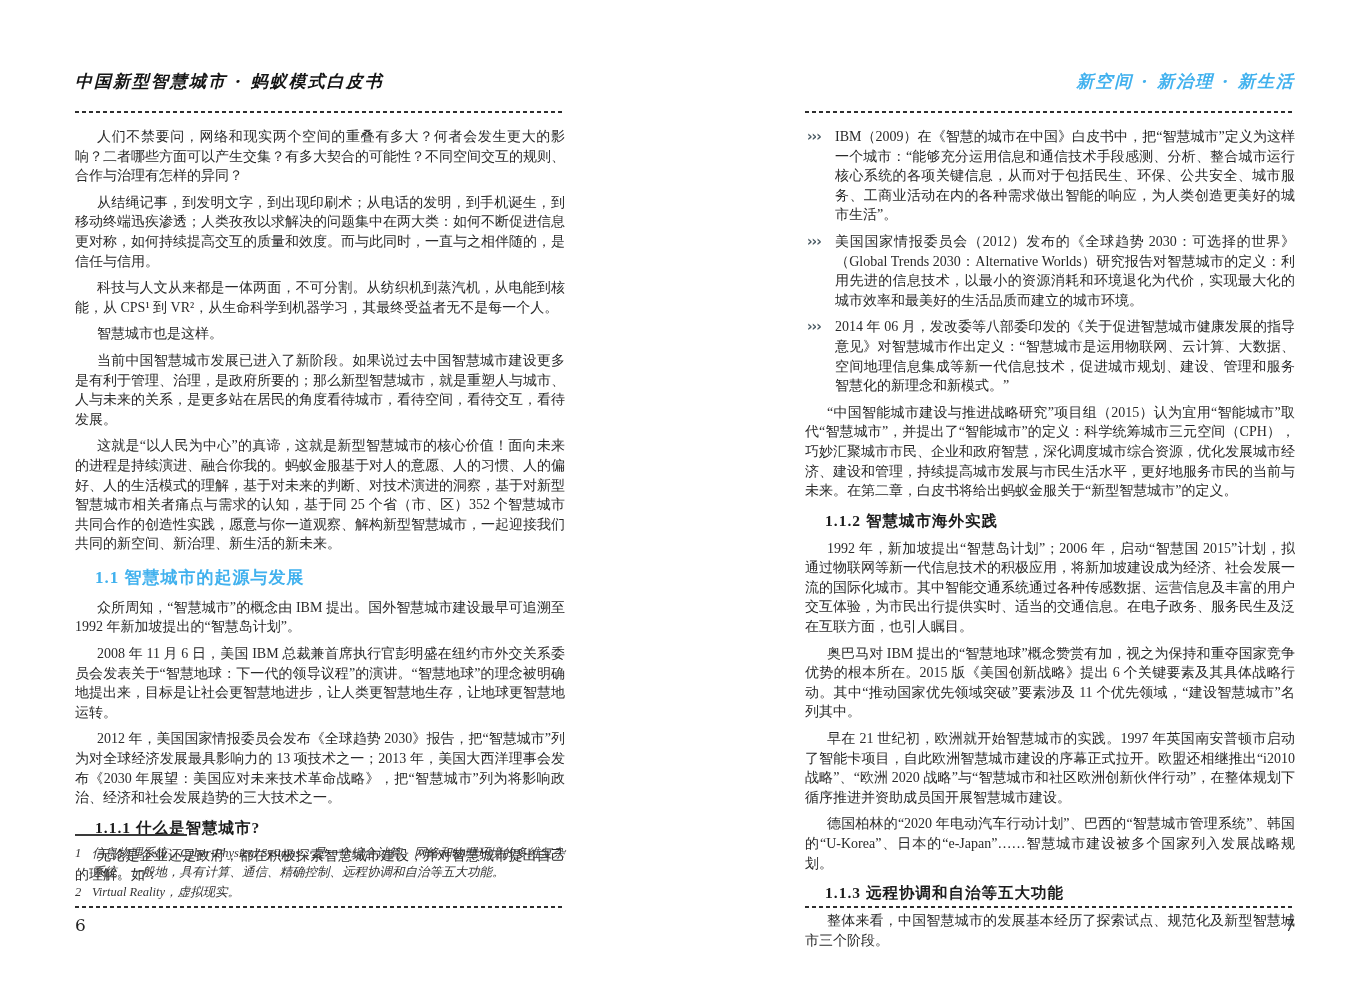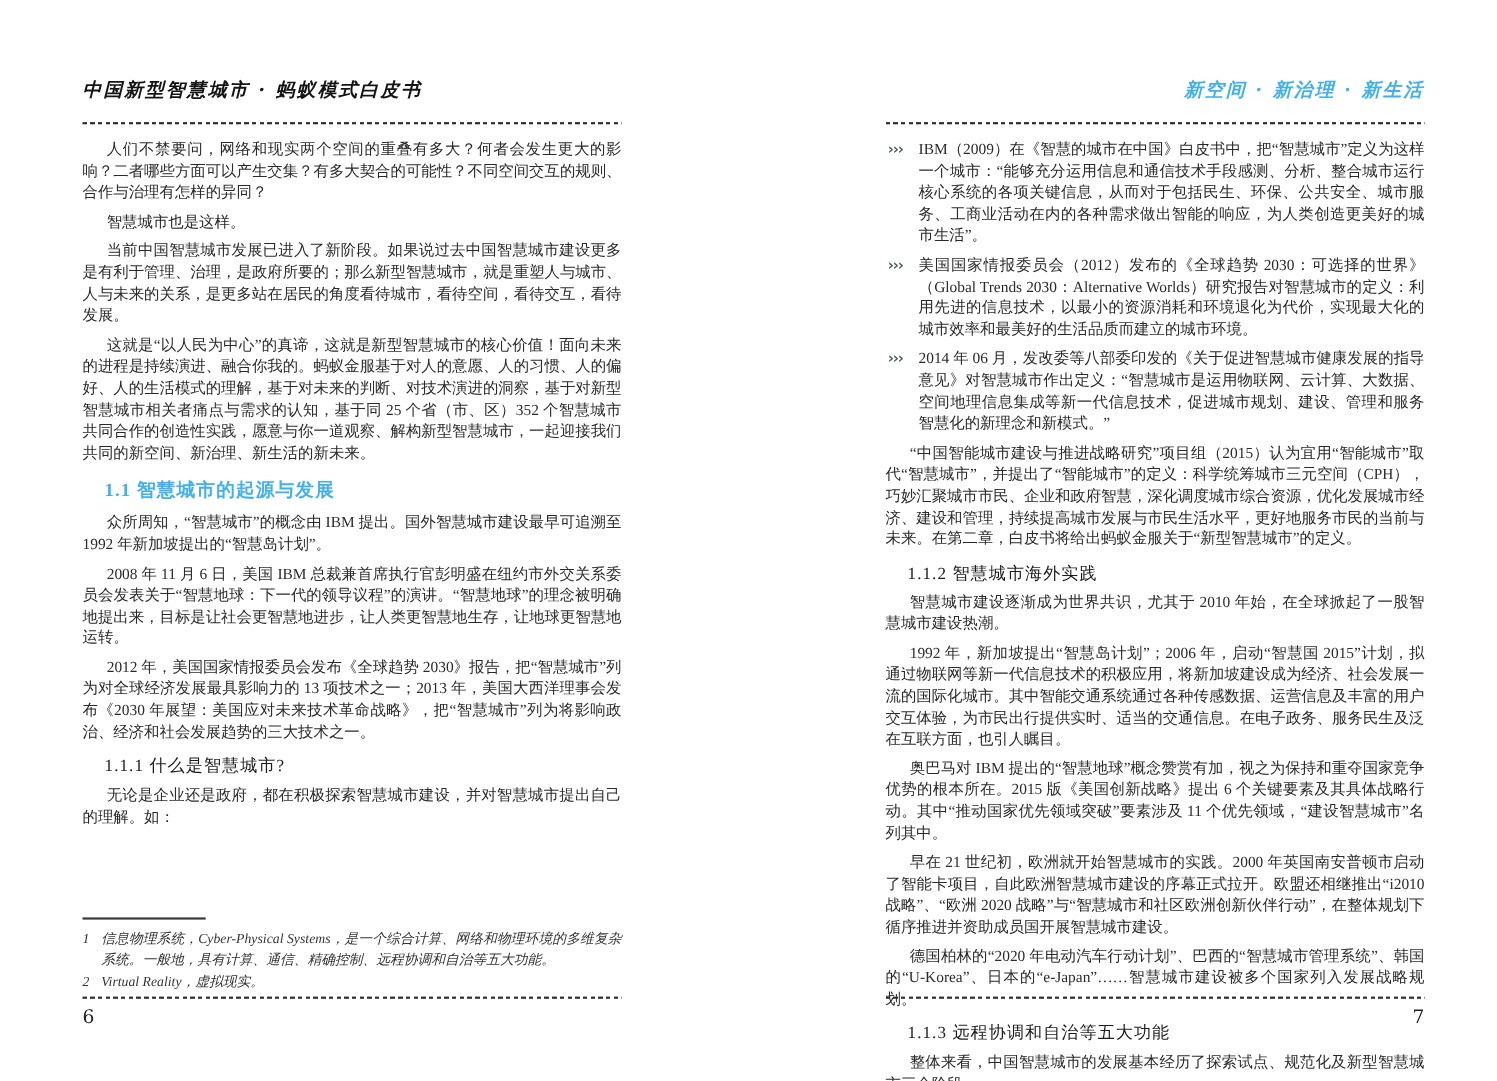--- a/index.html
+++ b/index.html
@@ -32,21 +32,21 @@
   .content p.body-par {
     font-size:14px; line-height:1.4; text-align:justify;
     text-indent:22px; margin-bottom:7px; color:#2a2a2a;
   }
 
   h2.sec-heading {
     color:#41b1ee; font-size:17px; font-weight:bold;
     padding-left:20px; margin:12px 0 9px 0; letter-spacing:1px;
   }
   h3.sub-heading {
-    color:#1c1c1c; font-size:15.5px; font-weight:normal;
+    color:#1c1c1c; font-size:15.5px; font-weight:bold;
     padding-left:20px; margin:10px 0 7px 0; letter-spacing:1px;
   }
 
   .bullet { display:flex; margin-bottom:7px; }
   .bullet .marker {
     flex:0 0 30px; font-family:"DejaVu Sans","Liberation Sans",sans-serif;
     font-weight:bold; font-size:13.5px; color:#4a5a63; letter-spacing:-1px;
     padding-left:2px; line-height:19.6px;
   }
   .bullet p { flex:1; font-size:14px; line-height:1.4; text-align:justify; margin:0; }
@@ -71,20 +71,22 @@
 <body>
 
 <div class="spread">
 
   <div class="page page-left">
     <div class="running-head black">中国新型智慧城市 · 蚂蚁模式白皮书</div>
     <div class="dashline dash-top"></div>
 
     <div class="content">
       <p class="body-par">人们不禁要问，网络和现实两个空间的重叠有多大？何者会发生更大的影响？二者哪些方面可以产生交集？有多大契合的可能性？不同空间交互的规则、合作与治理有怎样的异同？</p>
+      <p class="body-par">从结绳记事，到发明文字，到出现印刷术；从电话的发明，到手机诞生，到移动终端迅疾渗透；人类孜孜以求解决的问题集中在两大类：如何不断促进信息更对称，如何持续提高交互的质量和效度。而与此同时，一直与之相伴随的，是信任与信用。</p>
+      <p class="body-par">科技与人文从来都是一体两面，不可分割。从纺织机到蒸汽机，从电能到核能，从 CPS¹ 到 VR²，从生命科学到机器学习，其最终受益者无不是每一个人。</p>
       <p class="body-par">智慧城市也是这样。</p>
       <p class="body-par">当前中国智慧城市发展已进入了新阶段。如果说过去中国智慧城市建设更多是有利于管理、治理，是政府所要的；那么新型智慧城市，就是重塑人与城市、人与未来的关系，是更多站在居民的角度看待城市，看待空间，看待交互，看待发展。</p>
       <p class="body-par">这就是“以人民为中心”的真谛，这就是新型智慧城市的核心价值！面向未来的进程是持续演进、融合你我的。蚂蚁金服基于对人的意愿、人的习惯、人的偏好、人的生活模式的理解，基于对未来的判断、对技术演进的洞察，基于对新型智慧城市相关者痛点与需求的认知，基于同 25 个省（市、区）352 个智慧城市共同合作的创造性实践，愿意与你一道观察、解构新型智慧城市，一起迎接我们共同的新空间、新治理、新生活的新未来。</p>
 
       <h2 class="sec-heading">1.1 智慧城市的起源与发展</h2>
 
       <p class="body-par">众所周知，“智慧城市”的概念由 IBM 提出。国外智慧城市建设最早可追溯至 1992 年新加坡提出的“智慧岛计划”。</p>
       <p class="body-par">2008 年 11 月 6 日，美国 IBM 总裁兼首席执行官彭明盛在纽约市外交关系委员会发表关于“智慧地球：下一代的领导议程”的演讲。“智慧地球”的理念被明确地提出来，目标是让社会更智慧地进步，让人类更智慧地生存，让地球更智慧地运转。</p>
       <p class="body-par">2012 年，美国国家情报委员会发布《全球趋势 2030》报告，把“智慧城市”列为对全球经济发展最具影响力的 13 项技术之一；2013 年，美国大西洋理事会发布《2030 年展望：美国应对未来技术革命战略》，把“智慧城市”列为将影响政治、经济和社会发展趋势的三大技术之一。</p>
 
@@ -125,24 +127,23 @@
       </div>
       <div class="bullet">
         <span class="marker">›››</span>
         <p>2014 年 06 月，发改委等八部委印发的《关于促进智慧城市健康发展的指导意见》对智慧城市作出定义：“智慧城市是运用物联网、云计算、大数据、空间地理信息集成等新一代信息技术，促进城市规划、建设、管理和服务智慧化的新理念和新模式。”</p>
       </div>
 
       <p class="body-par">“中国智能城市建设与推进战略研究”项目组（2015）认为宜用“智能城市”取代“智慧城市”，并提出了“智能城市”的定义：科学统筹城市三元空间（CPH），巧妙汇聚城市市民、企业和政府智慧，深化调度城市综合资源，优化发展城市经济、建设和管理，持续提高城市发展与市民生活水平，更好地服务市民的当前与未来。在第二章，白皮书将给出蚂蚁金服关于“新型智慧城市”的定义。</p>
 
       <h3 class="sub-heading">1.1.2 智慧城市海外实践</h3>
 
-      <p class="body-par">智慧城市建设逐渐成为世界共识，尤其于 2010 年始，在全球掀起了一股智慧城市建设热潮。</p>
       <p class="body-par">1992 年，新加坡提出“智慧岛计划”；2006 年，启动“智慧国 2015”计划，拟通过物联网等新一代信息技术的积极应用，将新加坡建设成为经济、社会发展一流的国际化城市。其中智能交通系统通过各种传感数据、运营信息及丰富的用户交互体验，为市民出行提供实时、适当的交通信息。在电子政务、服务民生及泛在互联方面，也引人瞩目。</p>
       <p class="body-par">奥巴马对 IBM 提出的“智慧地球”概念赞赏有加，视之为保持和重夺国家竞争优势的根本所在。2015 版《美国创新战略》提出 6 个关键要素及其具体战略行动。其中“推动国家优先领域突破”要素涉及 11 个优先领域，“建设智慧城市”名列其中。</p>
-      <p class="body-par">早在 21 世纪初，欧洲就开始智慧城市的实践。2000 年英国南安普顿市启动了智能卡项目，自此欧洲智慧城市建设的序幕正式拉开。欧盟还相继推出“i2010 战略”、“欧洲 2020 战略”与“智慧城市和社区欧洲创新伙伴行动”，在整体规划下循序推进并资助成员国开展智慧城市建设。</p>
+      <p class="body-par">早在 21 世纪初，欧洲就开始智慧城市的实践。1997 年英国南安普顿市启动了智能卡项目，自此欧洲智慧城市建设的序幕正式拉开。欧盟还相继推出“i2010 战略”、“欧洲 2020 战略”与“智慧城市和社区欧洲创新伙伴行动”，在整体规划下循序推进并资助成员国开展智慧城市建设。</p>
       <p class="body-par">德国柏林的“2020 年电动汽车行动计划”、巴西的“智慧城市管理系统”、韩国的“U-Korea”、日本的“e-Japan”……智慧城市建设被多个国家列入发展战略规划。</p>
 
       <h3 class="sub-heading">1.1.3 远程协调和自治等五大功能</h3>
 
       <p class="body-par">整体来看，中国智慧城市的发展基本经历了探索试点、规范化及新型智慧城市三个阶段。</p>
 
     </div>
 
     <div class="dashline dash-bottom"></div>
     <div class="pageno right-no">7</div>

